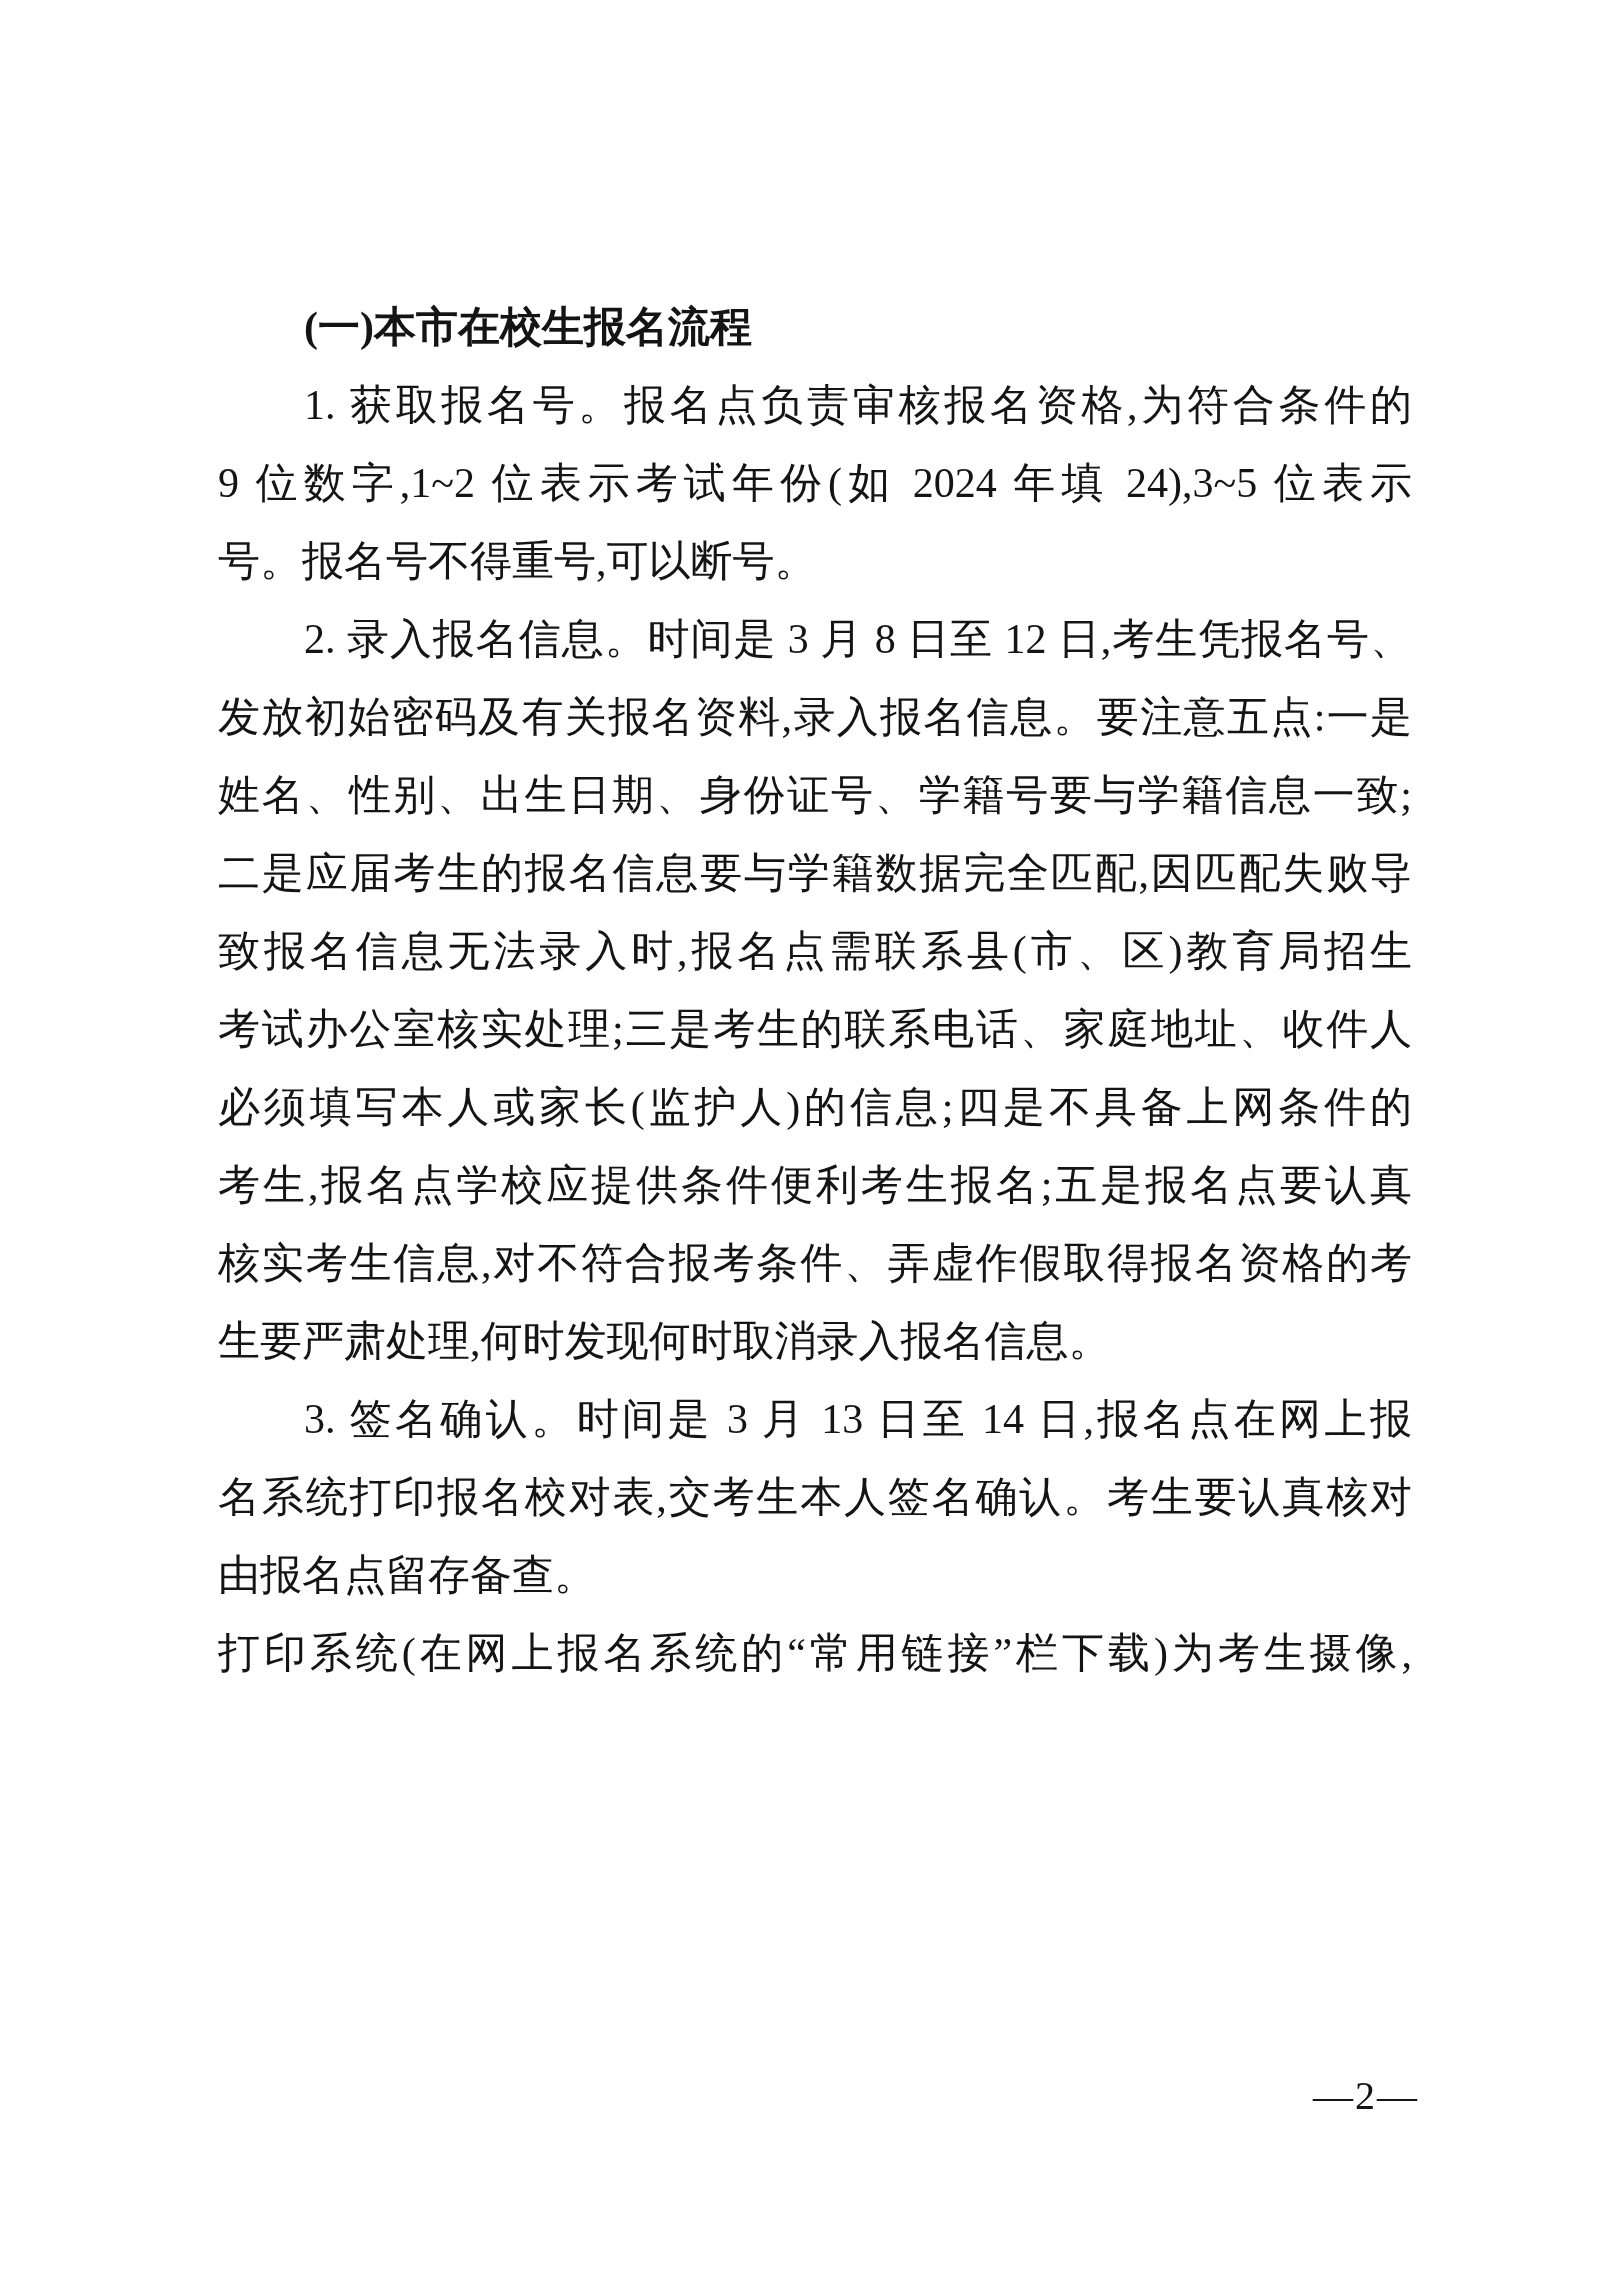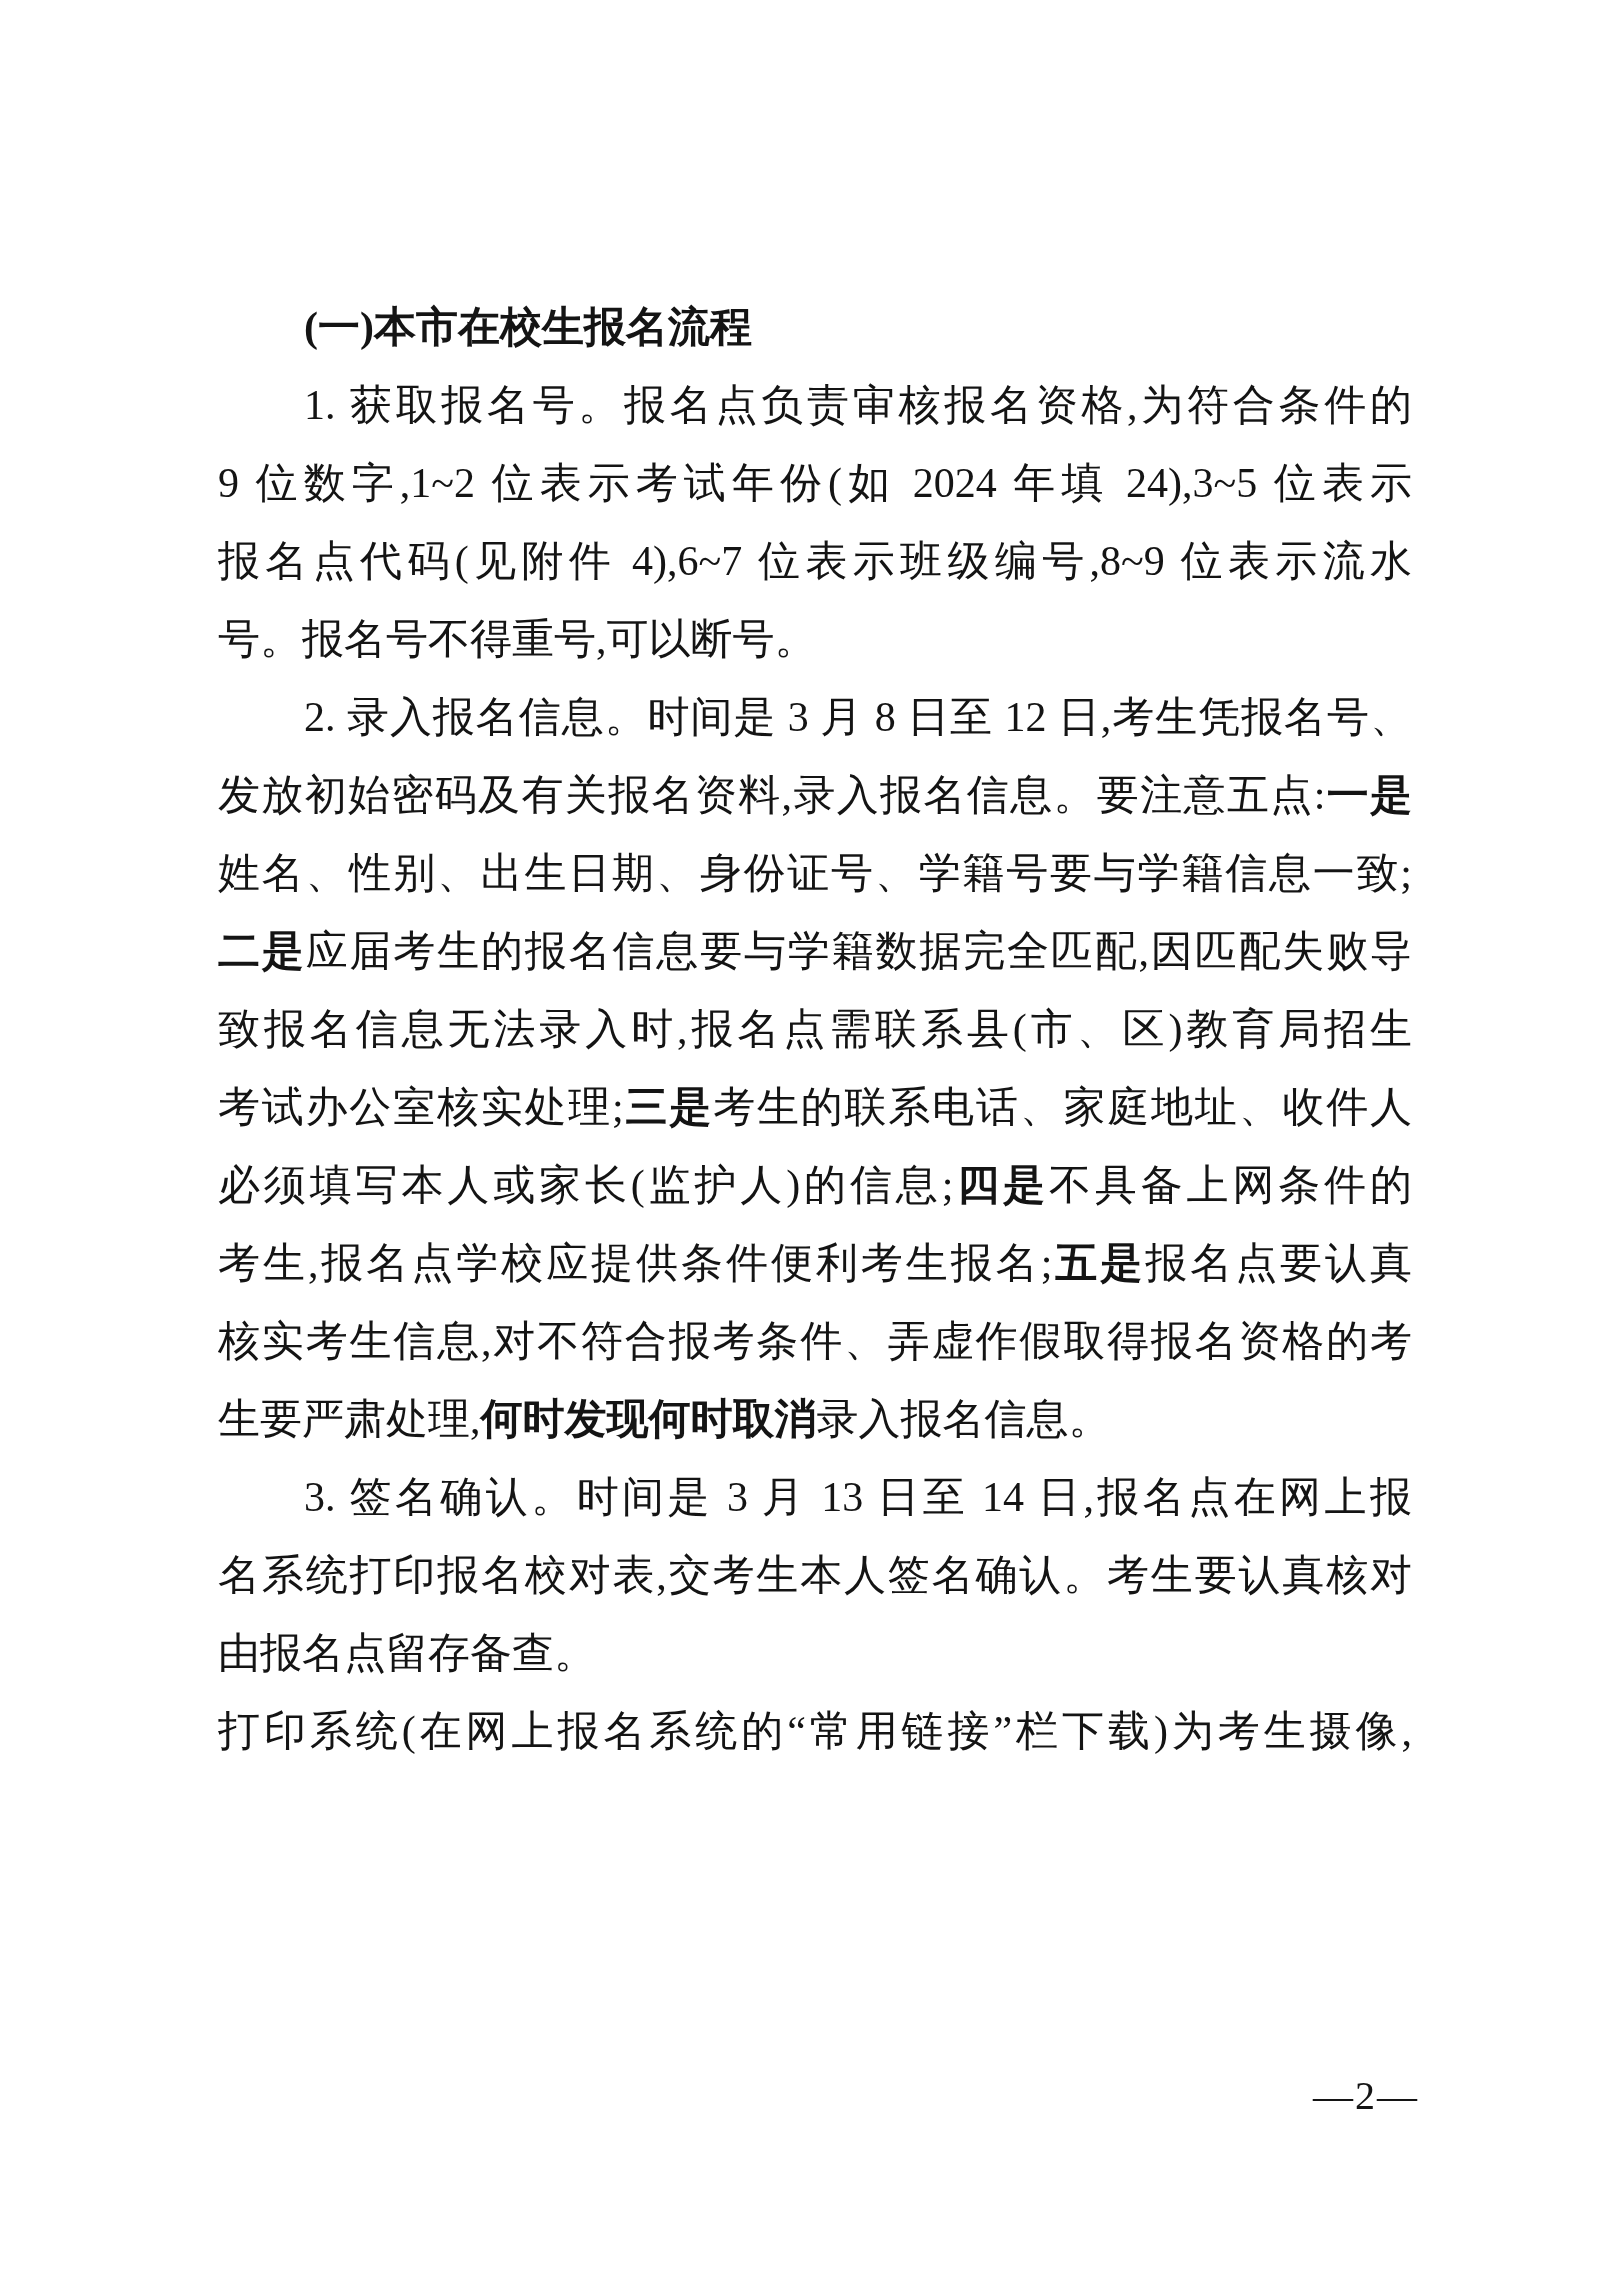--- a/index.html
+++ b/index.html
@@ -36,21 +36,21 @@
   }
   .indent {
     text-indent: 86px;
   }
   .heading {
     font-weight: bold;
     text-align: right;
     text-align-last: left;
   }
   .b {
-    font-weight: bold;
+    font-weight: normal;
     font-family: "Liberation Sans", "DejaVu Sans", sans-serif;
   }
   .page-number {
     position: absolute;
     top: 2072px;
     left: 1313px;
     font-size: 40px;
     letter-spacing: 2px;
     color: #141414;
   }
@@ -63,23 +63,20 @@
 
     <div class="line heading indent">
       <span>(一)本市在校生报名流程</span>
     </div>
 
     <div class="line indent">
       <span>1. 获取报名号。报名点负责审核报名资格,为符合条件的</span>
     </div>
     <div class="line">
       <span>9 位数字,1~2 位表示考试年份(如 2024 年填 24),3~5 位表示</span>
-    </div>
-    <div class="line">
-      <span>报名点代码(见附件 4),6~7 位表示班级编号,8~9 位表示流水</span>
     </div>
     <div class="line last">
       <span>号。报名号不得重号,可以断号。</span>
     </div>
 
     <div class="line indent">
       <span>2. 录入报名信息。时间是 3 月 8 日至 12 日,考生凭报名号、</span>
     </div>
     <div class="line">
       <span>发放初始密码及有关报名资料,录入报名信息。要注意五点:</span><span class="b">一是</span>

